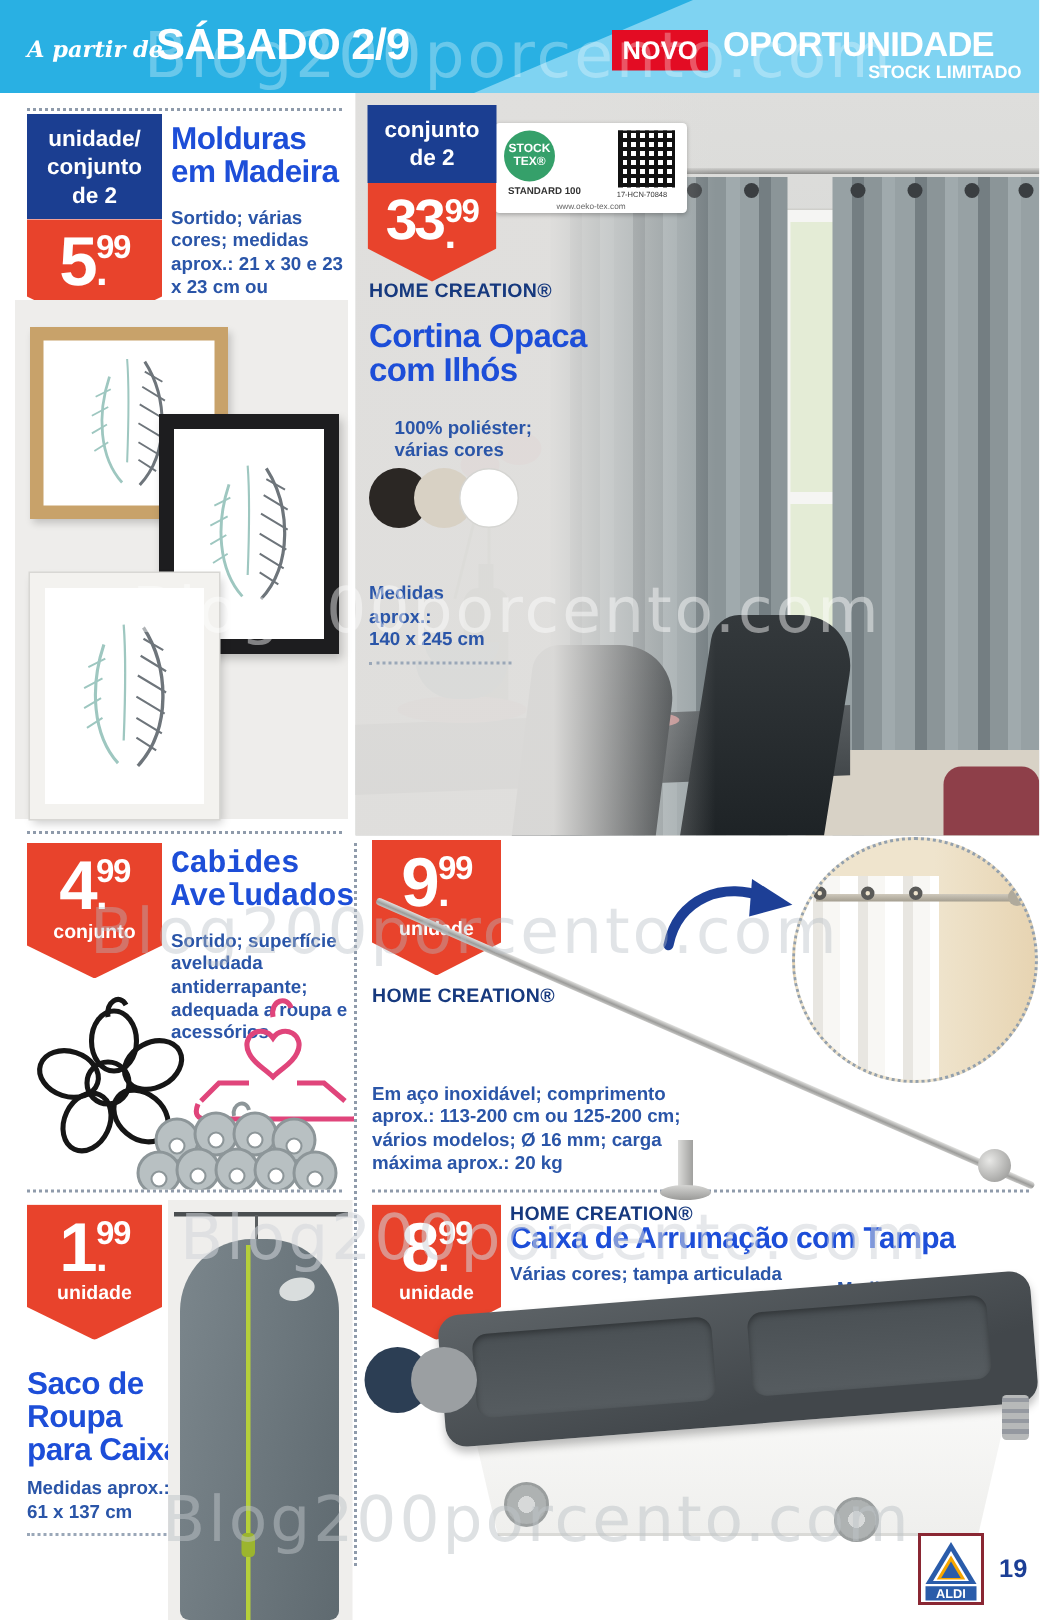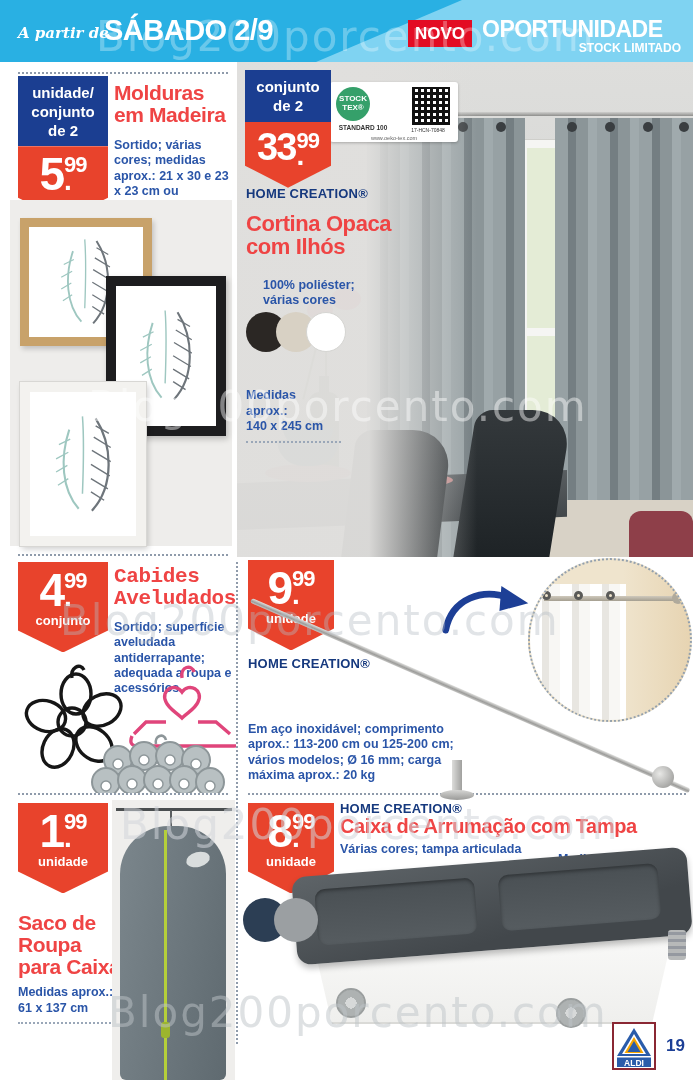--- a/index.html
+++ b/index.html
@@ -34,21 +34,21 @@
   .price { display:flex; justify-content:center; align-items:flex-start; font-weight:bold; }
   .p-int { font-size:46px; line-height:0.9; letter-spacing:-2px; }
   .p-int.small { font-size:38px; }
   .p-frac { display:flex; flex-direction:column; align-items:flex-start; margin-top:1px; margin-left:1px; }
   .p-cents { font-size:22px; line-height:0.9; letter-spacing:-1px; }
   .p-dot { font-size:28px; line-height:0.45; }
   .p-unit { font-size:13px; font-weight:bold; margin-top:2px; padding-bottom:20px; }
 
   
   .brand { color:#16397e; font-weight:bold; font-size:13px; letter-spacing:0.2px; }
-  .title { color:#ef4444; font-weight:bold; font-size:21px; line-height:1.05; letter-spacing:-0.4px; }
+  .title { color:#1d4ed8; font-weight:bold; font-size:21px; line-height:1.05; letter-spacing:-0.4px; }
   .desc  { color:#2a55a8; font-weight:bold; font-size:12.5px; line-height:1.22; }
   .measure { color:#2a55a8; font-weight:bold; font-size:12.5px; line-height:1.25; }
   .dotted-under { border-bottom:2px dotted #9aa7b8; padding-bottom:6px; }
 
   .hline { position:absolute; border-top:2px dotted #8f9bab; }
   .vline { position:absolute; border-left:2px dotted #8f9bab; }
 
   
   .frames-panel { position:absolute; left:10px; top:200px; width:222px; height:346px; background:#eeedeb; }
   .frame { position:absolute; background:#fff; display:flex; align-items:center; justify-content:center; }

